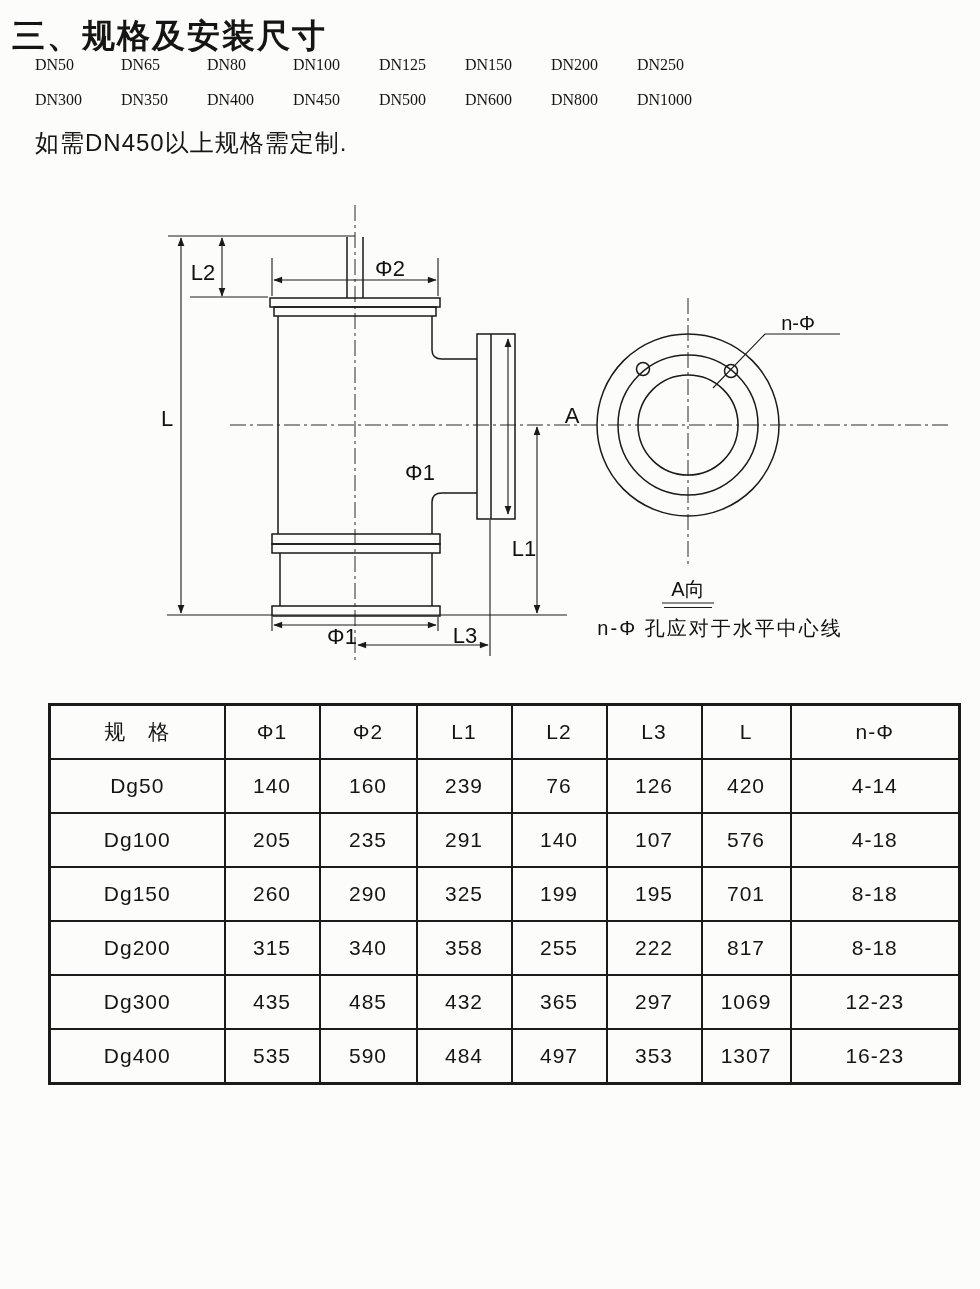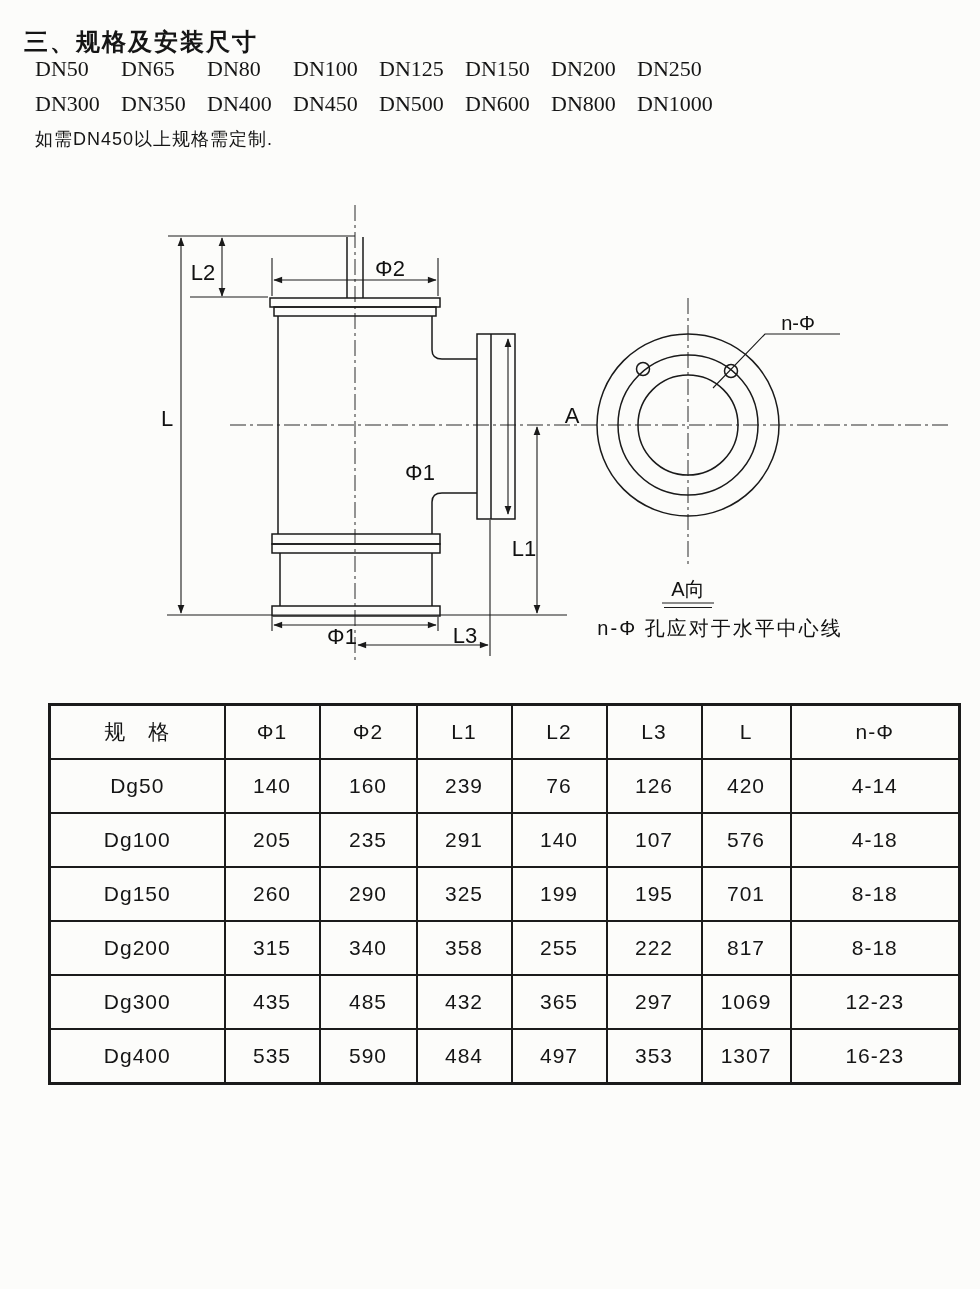--- a/index.html
+++ b/index.html
@@ -3,33 +3,33 @@
 <meta charset="utf-8">
 <style>
   html,body { margin:0; padding:0; background:#ffffff; }
   .page {
     position:relative; width:980px; height:1289px;
     background:#fcfcfa; color:#151515;
     font-family:"Liberation Sans", sans-serif;
     overflow:hidden;
   }
   .title {
-    position:absolute; left:8px; top:10px; margin:16px;
-    font-size:24px; font-weight:bold; letter-spacing:2px;
+    position:absolute; left:8px; top:10px; margin:4px;
+    font-size:33px; font-weight:bold; letter-spacing:2px;
   }
   .dn-row {
     position:absolute; left:35px; white-space:nowrap;
-    font-family:"Liberation Serif", serif; font-size:22px;
+    font-family:"Liberation Serif", serif; font-size:16px;
   }
   .dn-row-1 { top:56px; }
   .dn-row-2 { top:91px; }
   .dn-item { display:inline-block; min-width:86px; }
   .note {
     position:absolute; left:35px; top:127px;
-    font-size:18px; letter-spacing:1px;
+    font-size:24px; letter-spacing:1px;
   }
   svg.drawing { position:absolute; left:0; top:190px; }
   svg.drawing .obj  { stroke:#1a1a1a; stroke-width:1.5; fill:none; }
   svg.drawing .thin { stroke:#1a1a1a; stroke-width:1.1; fill:none; }
   svg.drawing .dim  { stroke:#1a1a1a; stroke-width:1.1; fill:none; }
   svg.drawing .cl   { stroke:#2a2a2a; stroke-width:1; fill:none; stroke-dasharray:16 4 3 4; }
   svg.drawing text  { fill:#111; font-family:"Liberation Sans", sans-serif; }
   .lbl   { font-size:22px; }
   .lbl-s { font-size:20px; }
   .dim-table {

